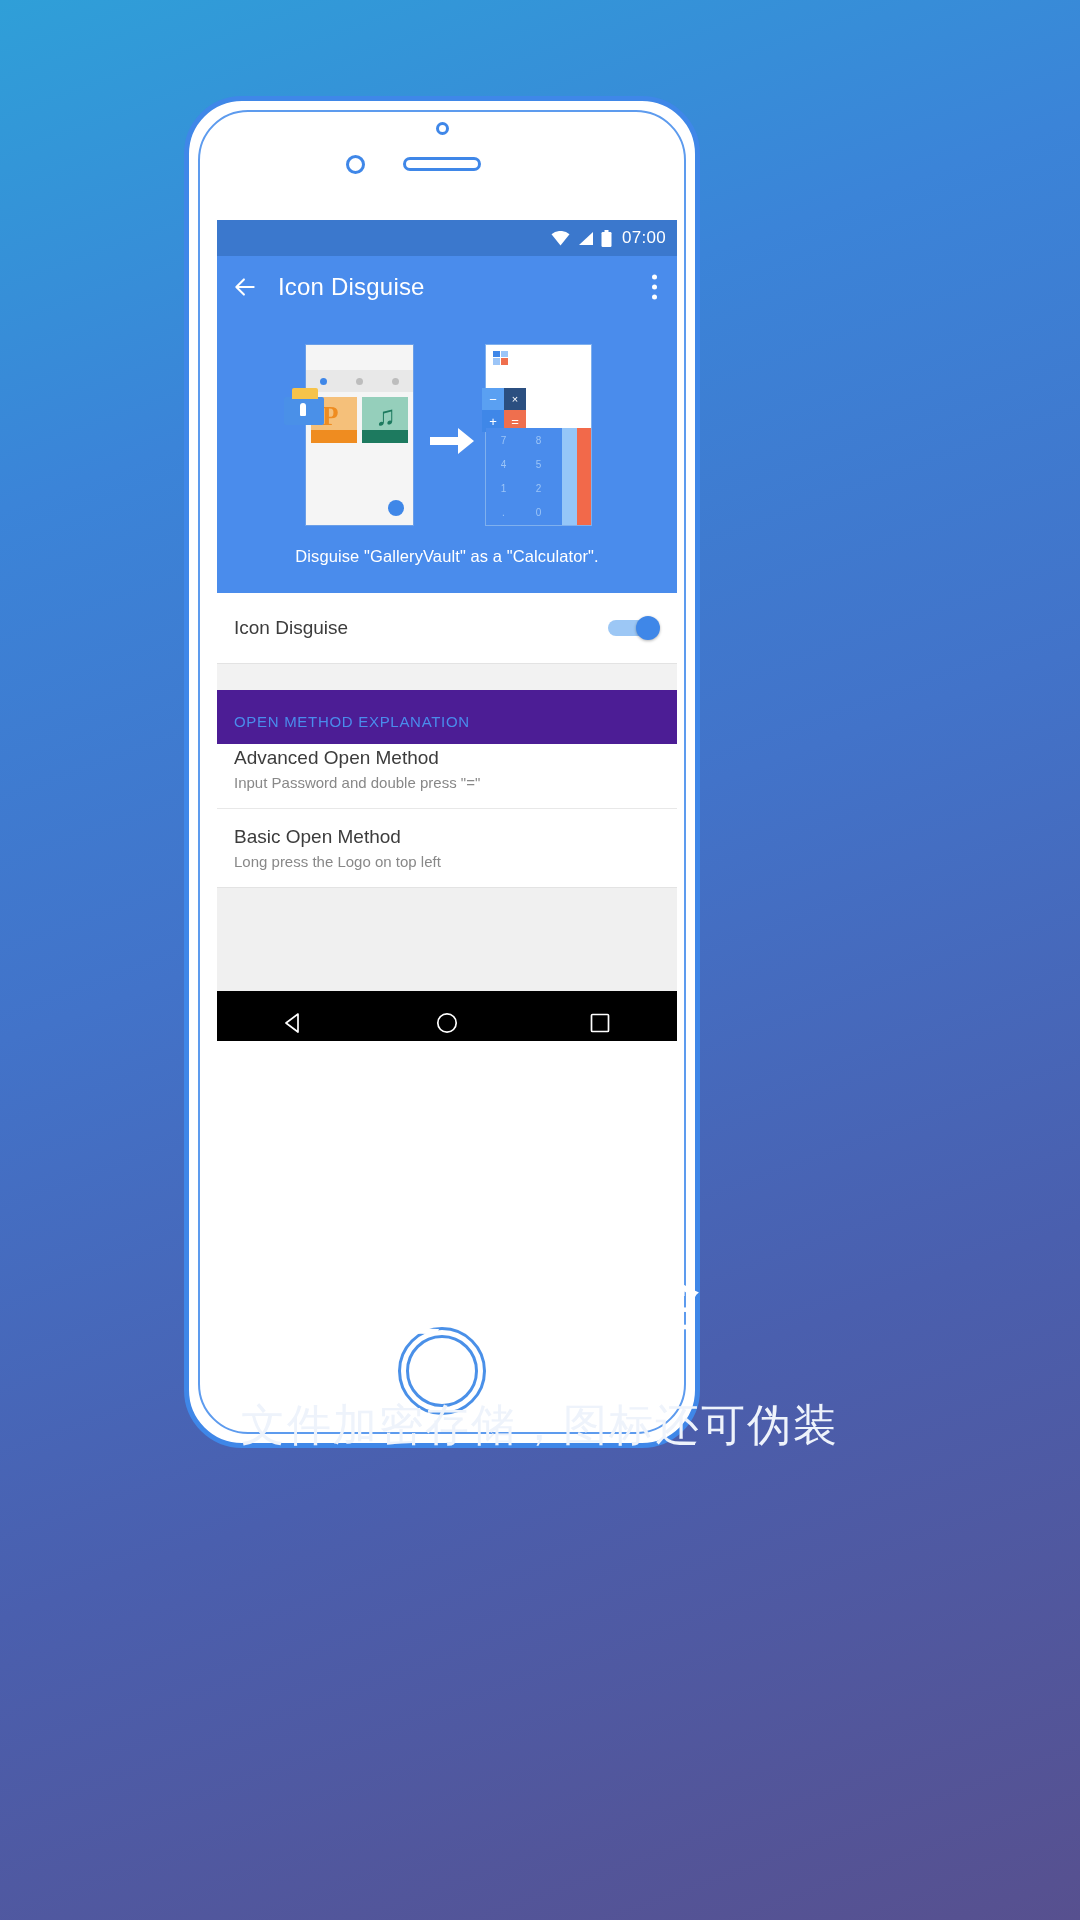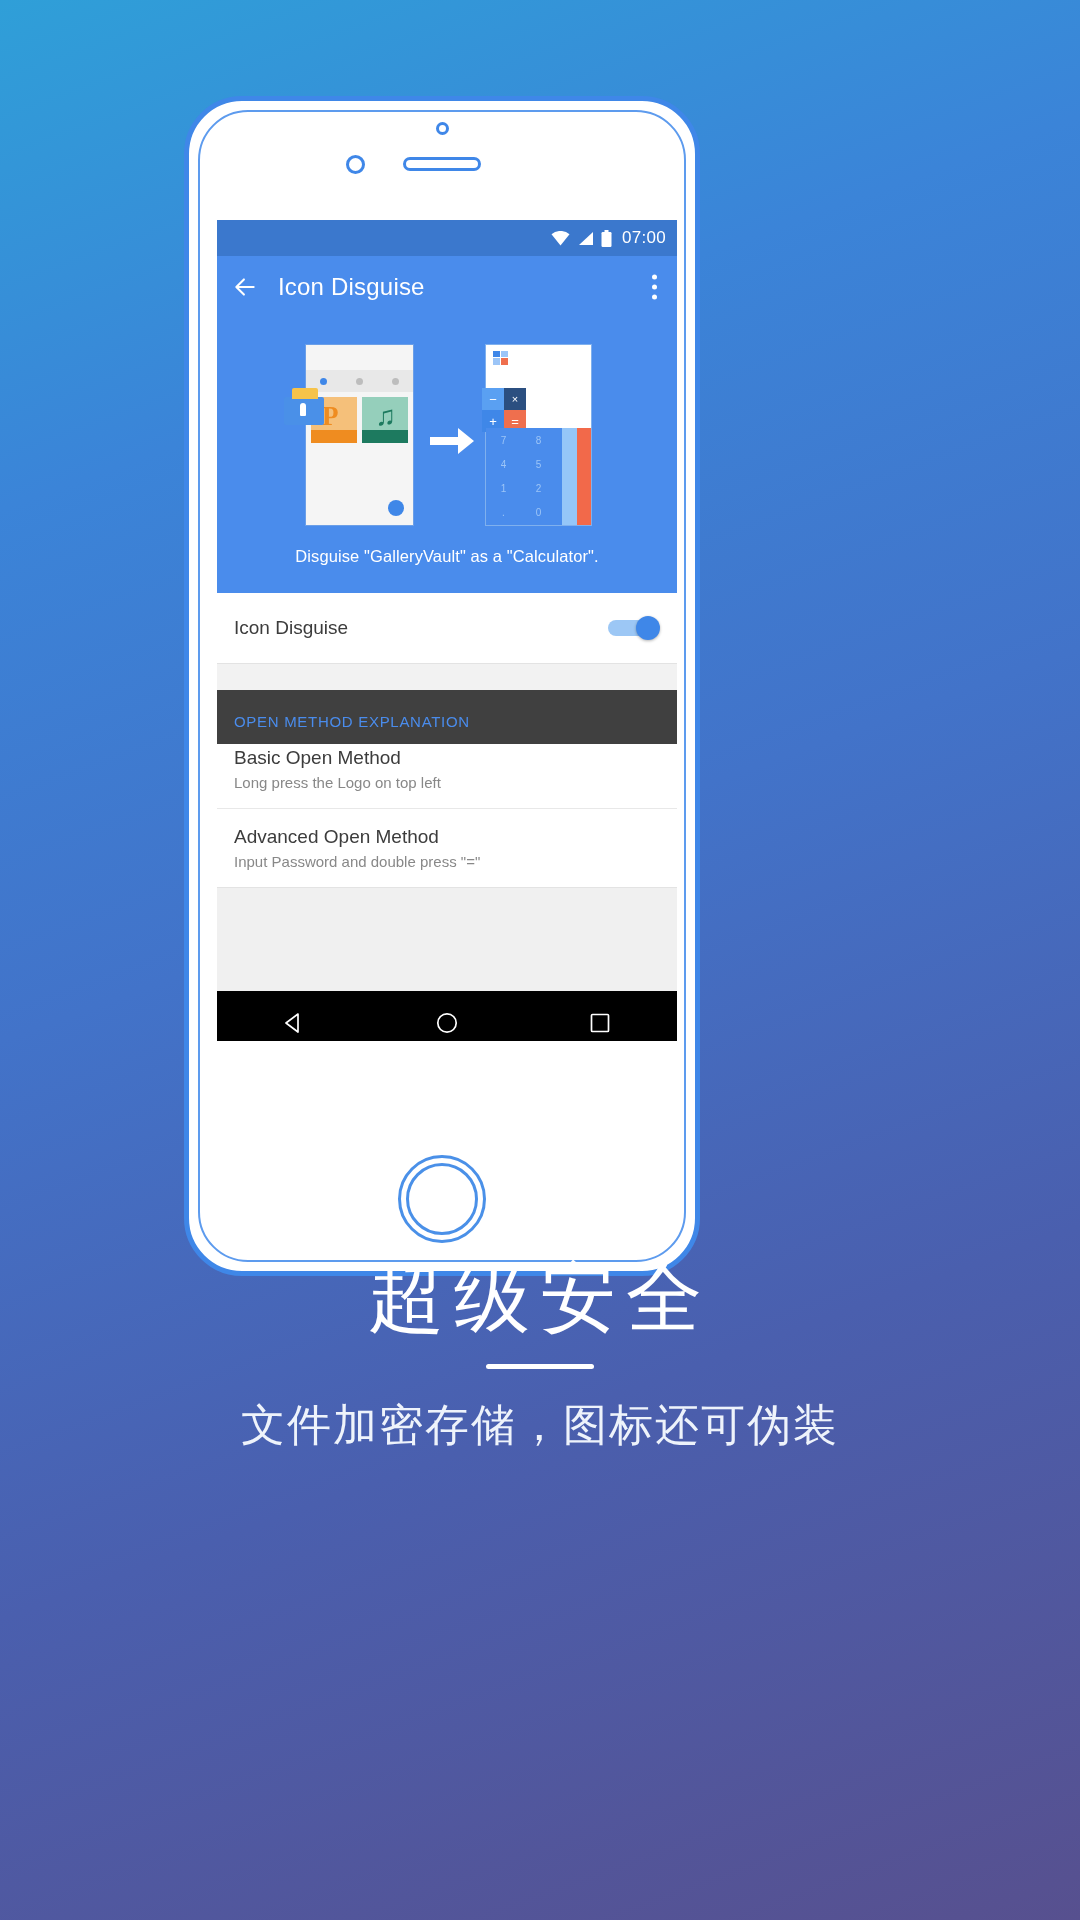--- a/index.html
+++ b/index.html
@@ -5,21 +5,21 @@
   * { box-sizing: border-box; margin:0; padding:0; }
   html,body { width:1080px; height:1920px; }
   body {
     font-family: "Liberation Sans", sans-serif;
     background: linear-gradient(160deg, #2f9fd8 0%, #3b84d8 22%, #4273c9 45%, #4a5fae 70%, #57508f 100%);
     position:relative; overflow:hidden;
   }
 
   
   #phone-frame{
-    position:absolute; left:184px; top:96px; width:516px; height:1180px;
+    position:absolute; left:184px; top:96px; width:516px; height:1352px;
     background:#ffffff; border:5px solid #3f87e8; border-radius:58px;
     box-shadow:0 0 0 5px #ffffff inset;
   }
   #phone-inner-outline{
     position:absolute; left:9px; top:9px; right:9px; bottom:9px;
     border:2px solid #5d9bee; border-radius:50px; pointer-events:none;
   }
   #earpiece{
     position:absolute; left:50%; top:56px; transform:translateX(-50%);
     width:78px; height:14px; border:3px solid #3f87e8; border-radius:9px;
@@ -156,21 +156,21 @@
     position:absolute; left:0; top:4px; width:46px; height:16px;
     border-radius:8px; background:#9cc7f5;
   }
   #icon-disguise-switch .thumb{
     position:absolute; right:0; top:0; width:24px; height:24px; border-radius:50%;
     background:#3f87e8; box-shadow:0 1px 3px rgba(0,0,0,.3);
   }
   .divider-gap{ height:27px; background:#f2f2f2; border-top:1px solid #e3e3e3; }
 
   #section-header{
-    padding:23px 17px 14px 17px; background:#404040;
+    padding:23px 17px 14px 17px; background:#4c1d95;
     color:#4a8cec; font-size:15px; letter-spacing:.7px; font-weight:500;
   }
   .method-row{ background:#fff; padding:3px 17px 17px 17px; }
   .method-row + .method-row{ border-top:1px solid #e8e8e8; padding-top:17px; }
   .method-title{ font-size:19px; color:#3c3c3c; margin-bottom:5px; }
   .method-sub{ font-size:15px; color:#888; }
   #list-filler{ background:#f0f0f0; height:104px; border-top:1px solid #e3e3e3; }
 
   #nav-bar{
     height:64px; background:#000; display:flex; align-items:center;
@@ -298,26 +298,26 @@
         <span class="track"></span>
         <span class="thumb"></span>
       </div>
     </div>
 
     <div class="divider-gap"></div>
 
     <div id="section-header">OPEN METHOD EXPLANATION</div>
 
     <div class="method-row">
+      <div class="method-title">Advanced Open Method</div>
+      <div class="method-sub">Input Password and double press "="</div>
+    </div>
+    <div class="method-row">
       <div class="method-title">Basic Open Method</div>
       <div class="method-sub">Long press the Logo on top left</div>
-    </div>
-    <div class="method-row">
-      <div class="method-title">Advanced Open Method</div>
-      <div class="method-sub">Input Password and double press "="</div>
     </div>
 
     <div id="list-filler"></div>
 
     <div id="nav-bar">
       <svg class="navbtn" width="24" height="24" viewBox="0 0 24 24">
         <path d="M16 3 L4 12 L16 21 Z" fill="none" stroke="#ffffff" stroke-width="1.7" stroke-linejoin="round"></path>
       </svg>
       <svg class="navbtn" width="24" height="24" viewBox="0 0 24 24">
         <circle cx="12" cy="12" r="9.2" fill="none" stroke="#ffffff" stroke-width="1.7"></circle>

